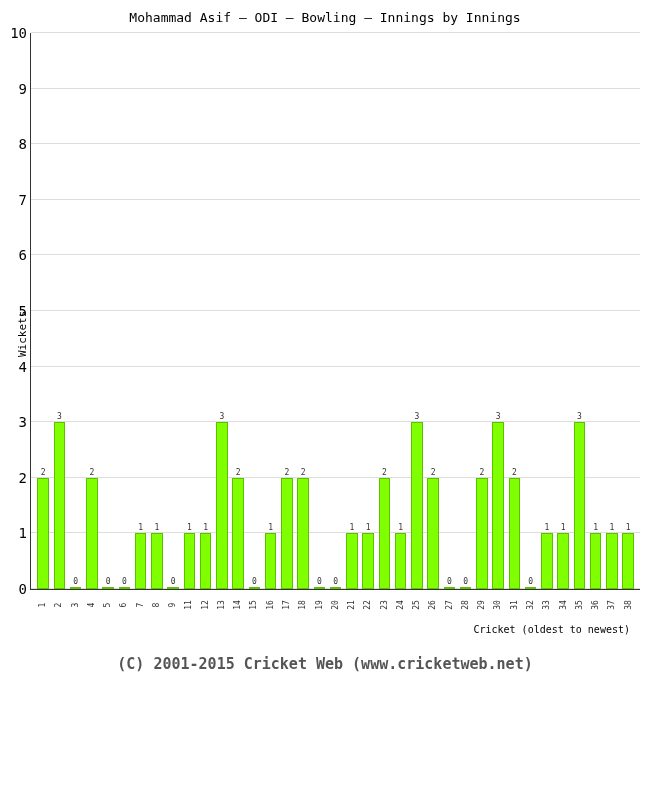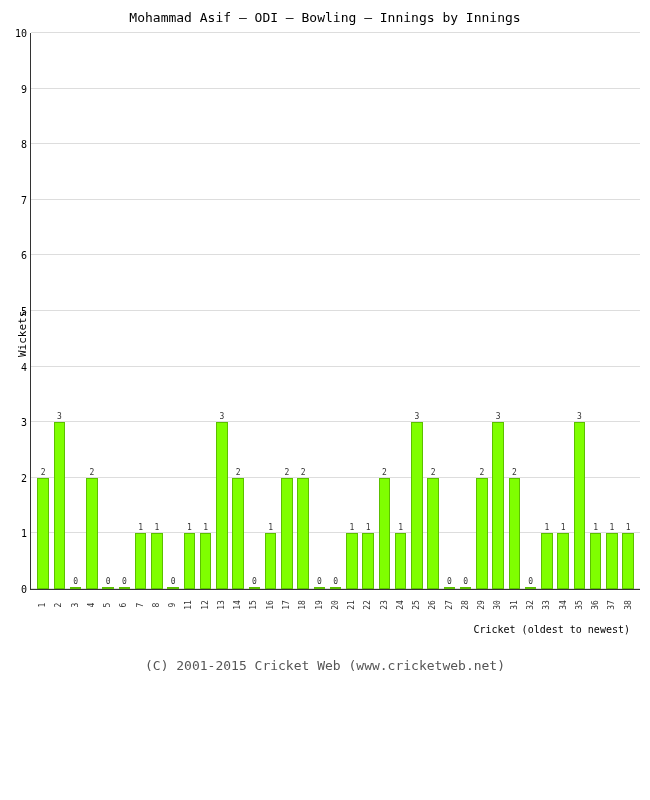--- a/index.html
+++ b/index.html
@@ -61,21 +61,21 @@
     .grid-line {
       position: absolute;
       left: 0;
       right: 0;
       border-top: 1px solid #ddd;
       z-index: 1;
     }
     .grid-label {
       position: absolute;
       left: -22px;
-      font-size: 10px;
+      font-size: 14px;
       transform: translateY(-50%);
       text-align: right;
       width: 18px;
     }
     .bars-row {
       position: absolute;
       bottom: 0;
       left: 0;
       right: 0;
       top: 0;
@@ -132,23 +132,24 @@
       text-align: right;
       font-size: 10px;
       padding-right: 10px;
       margin-top: 4px;
     }
     .copyright {
       position: absolute;
       bottom: 2px;
       left: 50%;
       transform: translateX(-50%);
-      font-size: 13px;
+      font-size: 15px;
       color: #555;
       white-space: nowrap;
+      font-weight: bold;
     }
   </style>
 </head>
 <body>
 
 <div class="chart-container">
   <div class="chart-title">Mohammad Asif – ODI – Bowling – Innings by Innings</div>
   <div class="chart-area">
     <div class="y-axis-label">Wickets</div>
     <div class="plot-area">

